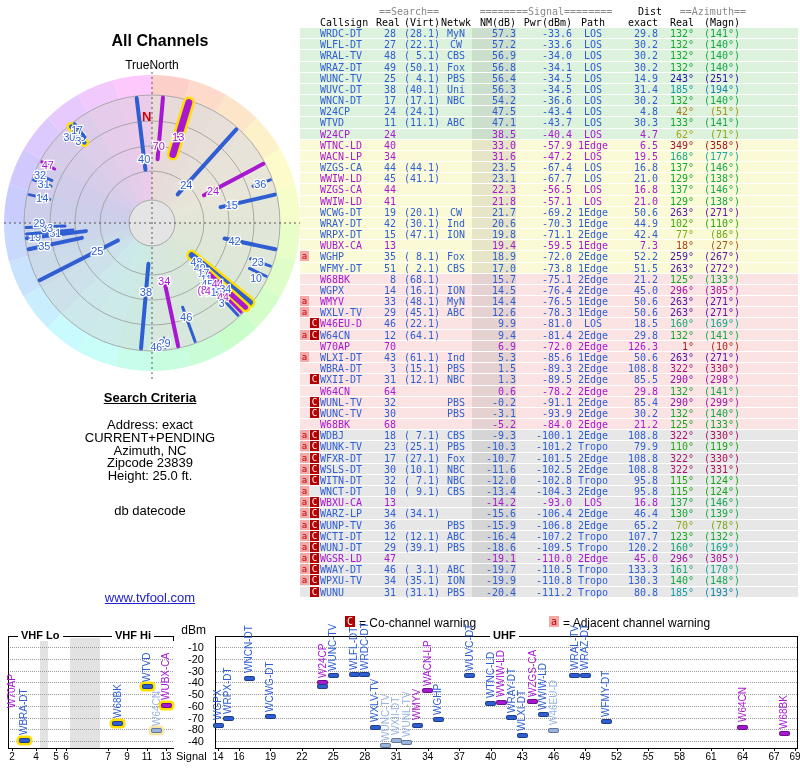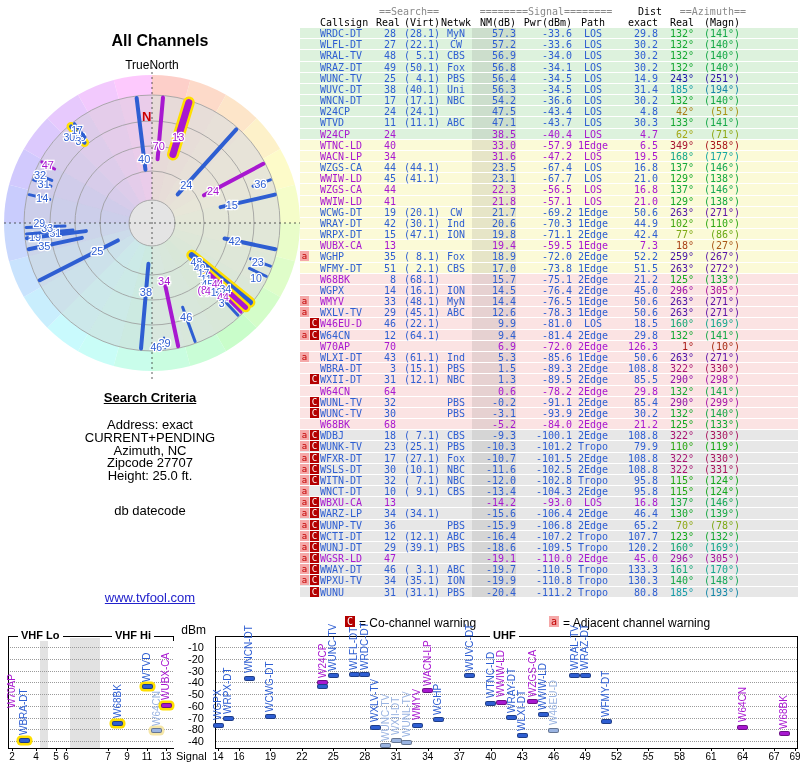--- a/index.html
+++ b/index.html
@@ -221,21 +221,21 @@
       <text x="78.3421028520169" y="90.19461761144844" text-anchor="middle" font-size="10.5" fill="#2e5ed2" stroke="#ffffff" stroke-width="2.4" paint-order="stroke">3</text>
       <text x="255.97590853506728" y="227.28497123366645" text-anchor="middle" font-size="10.5" fill="#2e5ed2" stroke="#ffffff" stroke-width="2.4" paint-order="stroke">10</text>
       <text x="156.3331215105825" y="296.0843650826909" text-anchor="middle" font-size="10.5" fill="#2e5ed2" stroke="#ffffff" stroke-width="2.4" paint-order="stroke">46</text>
     </svg>
 
   <div id="search-block">
     <div id="search-heading">Search Criteria</div>
     <div class="search-line">Address: exact</div>
     <div class="search-line">CURRENT+PENDING</div>
     <div class="search-line">Azimuth, NC</div>
-    <div class="search-line">Zipcode 27707</div>
+    <div class="search-line">Zipcode 23839</div>
     <div class="search-line">Height: 25.0 ft.</div>
     <div id="db-block">
       <div class="search-line">db datecode</div>
     </div>
   </div>
   <div id="site-link">www.tvfool.com</div>
 
   <div id="table-panel">
     <div class="trow thead">
       <span class="mk"></span><span class="cs"></span>

